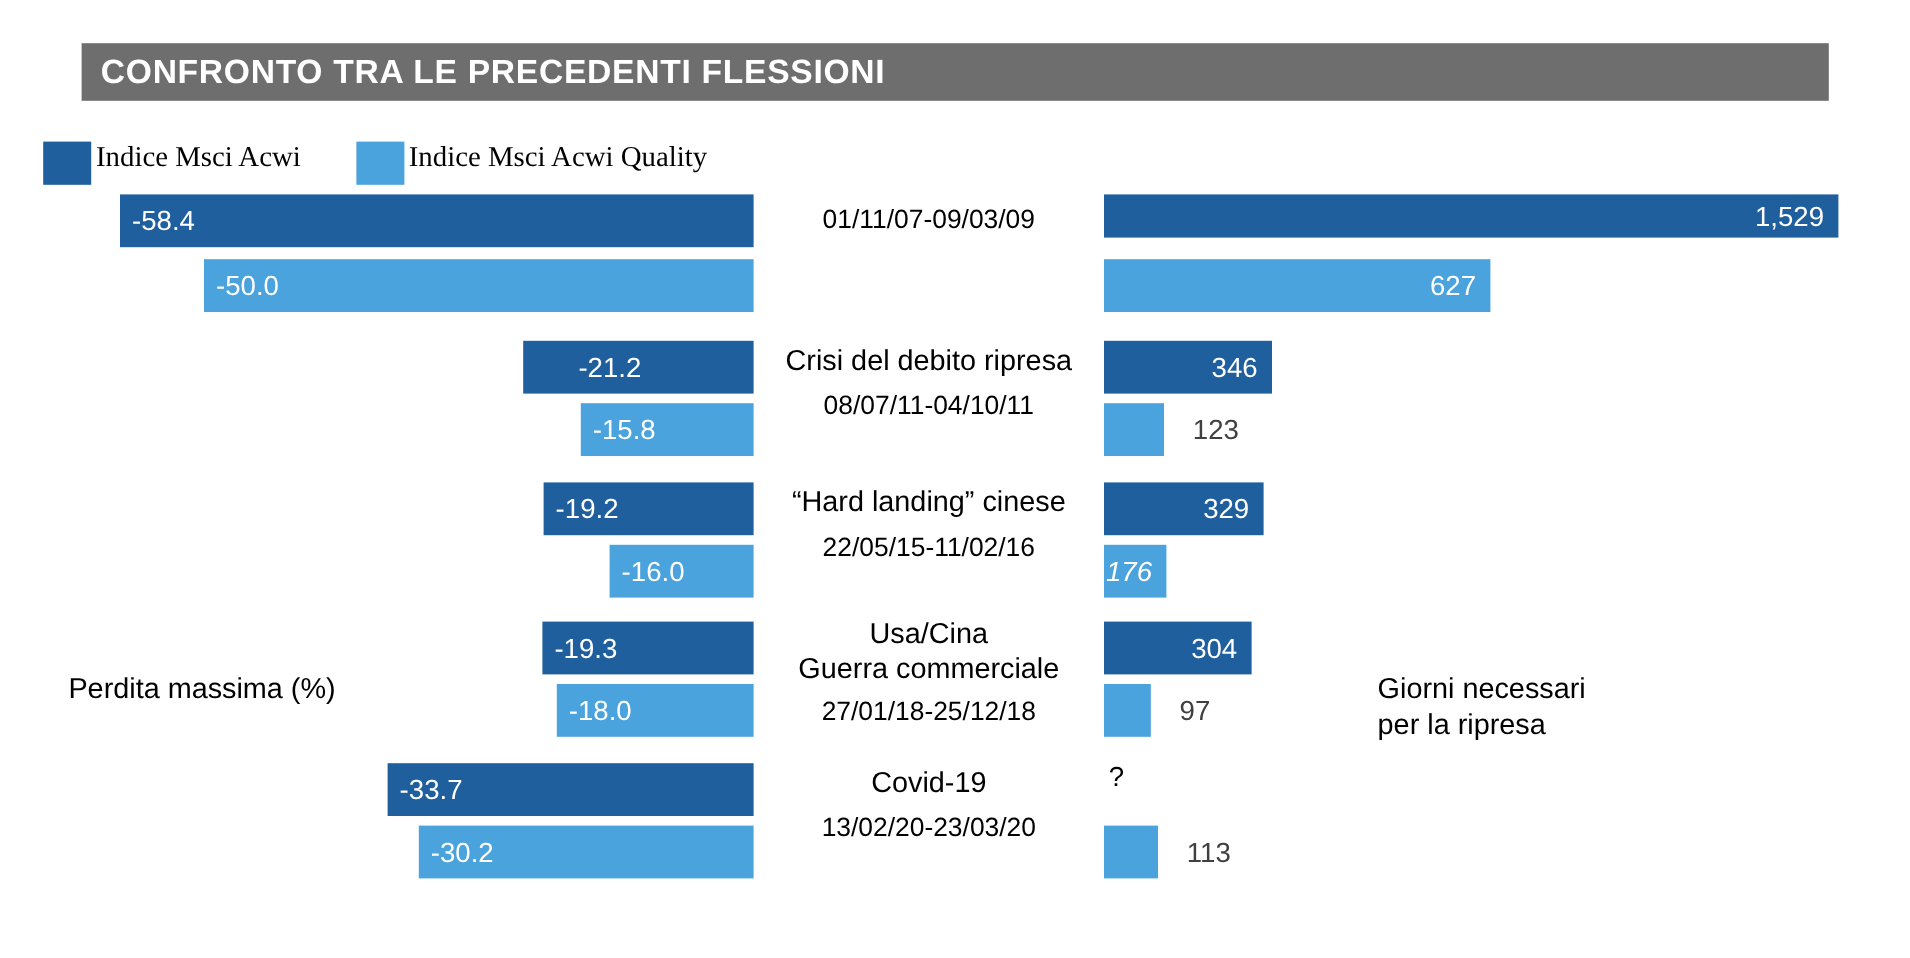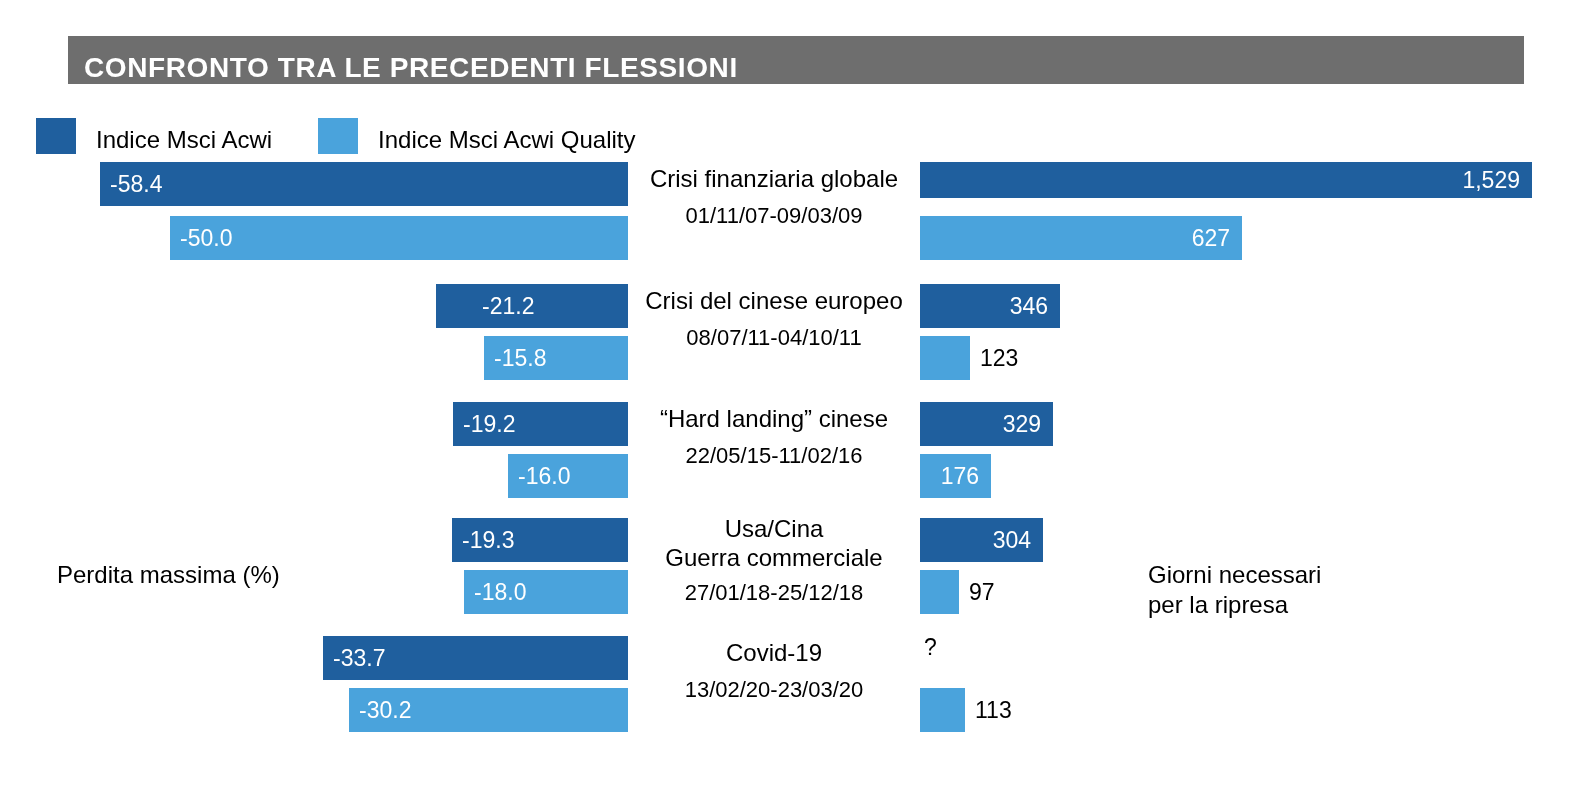--- a/index.html
+++ b/index.html
@@ -18,21 +18,21 @@
 
   
   .title-bar {
     position: absolute;
     left: 68px;
     top: 36px;
     width: 1456px;
     height: 48px;
     background: #6e6e6e;
     display: flex;
-    align-items: flex-end;
+    align-items: center;
   }
   .title-bar .title-text {
     color: #ffffff;
     font-size: 28px;
     font-weight: bold;
     letter-spacing: 0.6px;
     padding-left: 16px;
     white-space: nowrap;
   }
 
@@ -40,22 +40,23 @@
   .legend {
     position: absolute;
     left: 36px;
     top: 118px;
     display: flex;
     align-items: center;
     gap: 46px;
   }
   .legend-item {
     display: flex;
-    align-items: flex-end;
-    gap: 20px;
+    align-items: flex-start;
+    gap: 4px;
+    font-family: Liberation Serif, serif;
   }
   .legend-swatch {
     width: 40px;
     height: 36px;
   }
   .legend-swatch.dark { background: #1f5f9e; }
   .legend-swatch.light { background: #4aa3dc; }
   .legend-label {
     font-size: 24px;
     white-space: nowrap;
@@ -110,24 +111,24 @@
   }
   .bar-label.inside-left {
     padding-left: 10px;
   }
   .bar-label.inside-right {
     margin-left: auto;
     padding-right: 12px;
   }
   .bar-label.outside {
     position: absolute;
-    color: #000000;
+    color: #404040;
     font-size: 23px;
     left: 100%;
-    padding-left: 10px;
+    padding-left: 24px;
     white-space: nowrap;
   }
 
   
   .center {
     position: absolute;
     left: 628px;
     width: 292px;
     top: 0;
     height: 100%;
@@ -197,21 +198,20 @@
   <div class="row" style="top:0px;height:118px;">
     <div class="left-panel">
       <div class="bar dark" style="right:0px;top:2px;height:44px;width:528px;text-align:right;">
         <span class="bar-label inside-left">-58.4</span>
       </div>
       <div class="bar light" style="right:0px;top:56px;height:44px;width:458px;">
         <span class="bar-label inside-left">-50.0</span>
       </div>
     </div>
     <div class="center">
-      <div class="center-name" style="margin-top:6px;">Crisi finanziaria globale</div>
       <div class="center-dates" style="margin-top:10px;">01/11/07-09/03/09</div>
     </div>
     <div class="right-panel">
       <div class="bar dark" style="left:0px;top:2px;height:36px;width:612px;">
         <span class="bar-label inside-right">1,529</span>
       </div>
       <div class="bar light" style="left:0px;top:56px;height:44px;width:322px;">
         <span class="bar-label inside-right">627</span>
       </div>
     </div>
@@ -220,21 +220,21 @@
   <div class="row" style="top:122px;height:110px;">
     <div class="left-panel">
       <div class="bar dark" style="right:0px;top:2px;height:44px;width:192px;padding-left:36px;">
         <span class="bar-label inside-left">-21.2</span>
       </div>
       <div class="bar light" style="right:0px;top:54px;height:44px;width:144px;">
         <span class="bar-label inside-left">-15.8</span>
       </div>
     </div>
     <div class="center">
-      <div class="center-name" style="margin-top:6px;">Crisi del cinese europeo</div>
+      <div class="center-name" style="margin-top:6px;">Crisi del debito ripresa</div>
       <div class="center-dates" style="margin-top:10px;">08/07/11-04/10/11</div>
     </div>
     <div class="right-panel">
       <div class="bar dark" style="left:0px;top:2px;height:44px;width:140px;">
         <span class="bar-label inside-right">346</span>
       </div>
       <div class="bar light" style="left:0px;top:54px;height:44px;width:50px;">
         <span class="bar-label outside">123</span>
       </div>
     </div>
@@ -250,21 +250,21 @@
       </div>
     </div>
     <div class="center">
       <div class="center-name" style="margin-top:6px;">“Hard landing” cinese</div>
       <div class="center-dates" style="margin-top:10px;">22/05/15-11/02/16</div>
     </div>
     <div class="right-panel">
       <div class="bar dark" style="left:0px;top:2px;height:44px;width:133px;">
         <span class="bar-label inside-right">329</span>
       </div>
-      <div class="bar light" style="left:0px;top:54px;height:44px;width:71px;">
+      <div class="bar light" style="left:0px;top:54px;height:44px;width:52px;font-style:italic;">
         <span class="bar-label inside-right">176</span>
       </div>
     </div>
   </div>
 
   <div class="row" style="top:356px;height:126px;">
     <div class="left-panel">
       <div class="bar dark" style="right:0px;top:2px;height:44px;width:176px;">
         <span class="bar-label inside-left">-19.3</span>
       </div>

